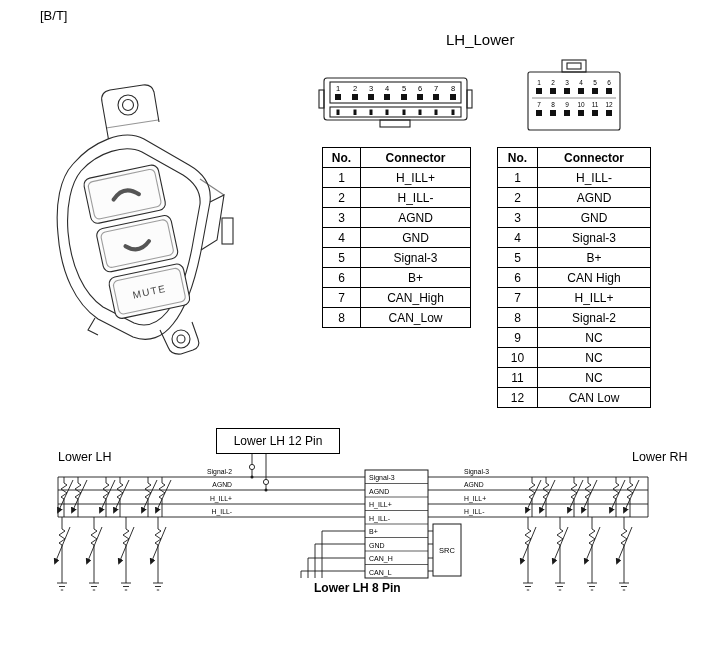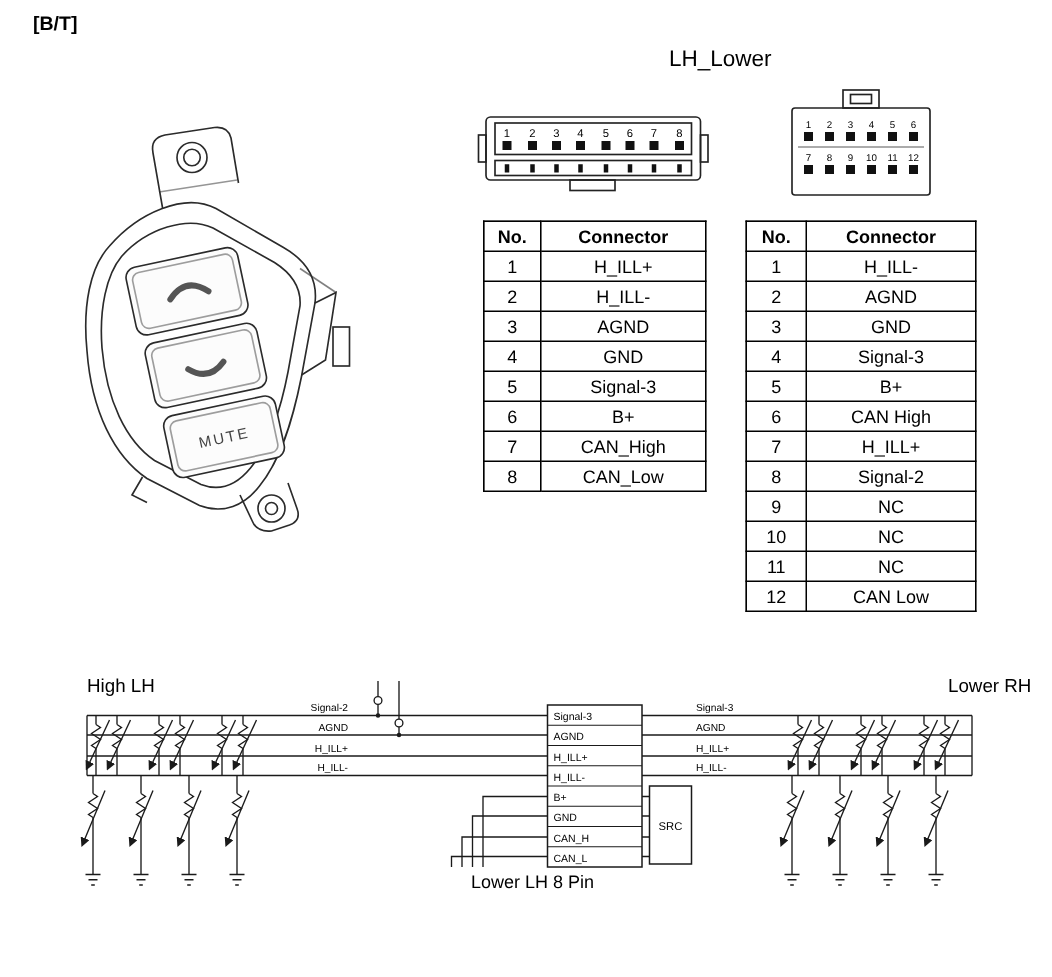--- a/index.html
+++ b/index.html
@@ -1,40 +1,40 @@
 <!DOCTYPE html>
 <html><head>
 <meta charset="utf-8">
 <style>
   * { margin:0; padding:0; box-sizing:border-box; }
   html,body { background:#fff; }
   body { font-family:"Liberation Sans", sans-serif; color:#000; }
   .canvas { position:relative; width:701px; height:651px; background:#fff; overflow:hidden; }
 
-  .corner-tag { position:absolute; left:22px; top:8px; font-size:13px; font-weight:bold; }
+  .corner-tag { position:absolute; left:40px; top:8px; font-size:13px; font-weight:normal; }
   .diagram-title { position:absolute; left:446px; top:31px; font-size:15px; }
 
   svg.abs { position:absolute; }
 
-  .tbl { position:absolute; border-collapse:collapse; table-layout:fixed; background:#737373; }
+  .tbl { position:absolute; border-collapse:collapse; table-layout:fixed; background:#3b82f6; }
   .tbl th, .tbl td { border:1px solid #000; text-align:center; vertical-align:middle;
                      font-size:12px; height:20px; padding:0 2px; background:#fff; }
   .tbl th { font-weight:bold; }
   .tbl8 { left:322px; top:147px; }
   .tbl8 .c1 { width:38px; } .tbl8 .c2 { width:110px; }
   .tbl12 { left:497px; top:147px; }
   .tbl12 .c1 { width:40px; } .tbl12 .c2 { width:113px; }
 
   .box12 { position:absolute; left:216px; top:428px; width:124px; height:26px;
            border:1px solid #000; background:#fff; font-size:12px;
            display:flex; align-items:center; justify-content:center; }
   .side-title { position:absolute; font-size:12.5px; }
   .lower-lh { left:58px; top:450px; }
   .lower-rh { left:584px; top:450px;margin-left:48px; }
-  .label8 { position:absolute; left:314px; top:581px; font-size:12px; font-weight:normal;text-align:center; }
+  .label8 { position:absolute; left:314px; top:581px; font-size:12px; font-weight:bold;text-align:center; }
 </style>
 </head>
 <body>
 
 <div class="canvas">
 
   <div class="corner-tag">[B/T]</div>
   <div class="diagram-title">LH_Lower</div>
 
   <svg class="abs" style="left:318px; top:70px;" width="155" height="60" viewBox="0 0 155 60">
@@ -360,17 +360,18 @@
     </g>
 
     <g font-size="6.8" fill="#000">
       <text x="464" y="54">Signal-3</text>
       <text x="464" y="67">AGND</text>
       <text x="464" y="81">H_ILL+</text>
       <text x="464" y="94">H_ILL-</text>
     </g>
   </svg>
 
-  <div class="side-title lower-lh">High LH</div>
+  <div class="box12">Lower LH 12 Pin</div>
+  <div class="side-title lower-lh">Lower LH</div>
   <div class="side-title lower-rh">Lower RH</div>
   <div class="label8">Lower LH 8 Pin</div>
 
 </div>
 
 </body></html>

